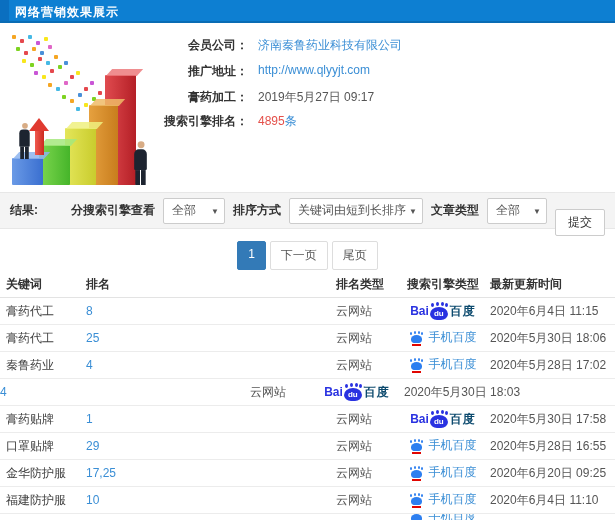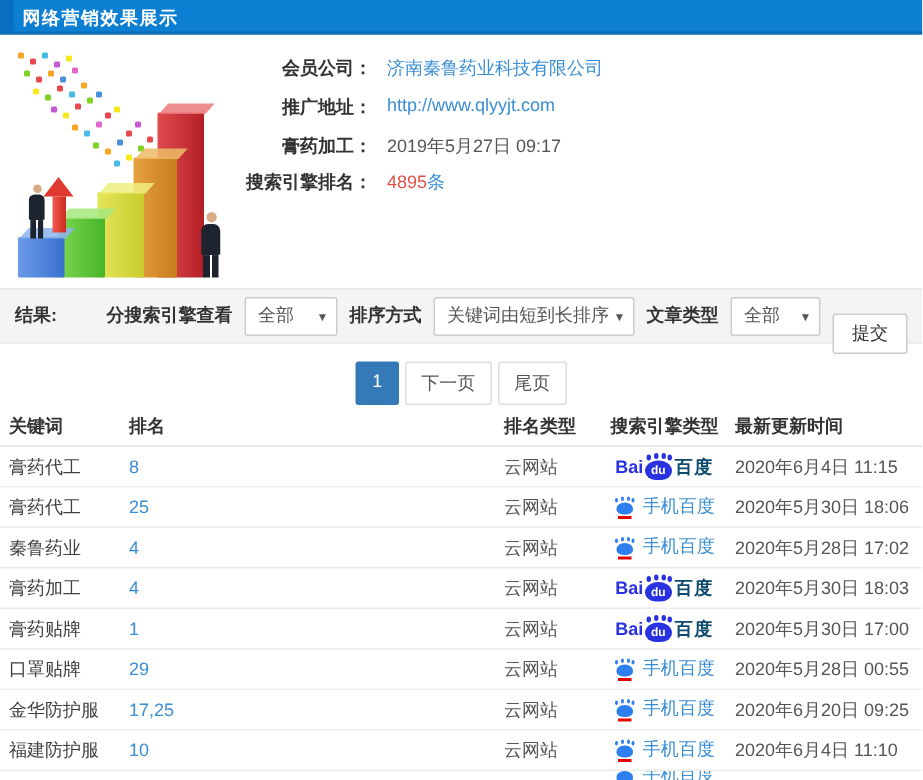--- a/index.html
+++ b/index.html
@@ -242,21 +242,20 @@
               <i class="pad2"></i>
               <i class="ul"></i>
             </span>
             <span class="mlabel">手机百度</span>
           </span>
       </span>
       <span class="c5">2020年5月28日 17:02</span>
     </div>
 
     <div class="trow">
-      <span class="c1 kw">膏药加工</span>
       <span class="c2"><a class="rank-link">4</a></span>
       <span class="c3">云网站</span>
       <span class="c4">
         <span class="baidu-pc">
             <b class="bai">Bai</b>
             <span class="paw paw-pc">
               <i class="toes"></i>
               <b class="pad">du</b>
             </span>
             <b class="cn">百度</b>
@@ -272,38 +271,38 @@
       <span class="c4">
         <span class="baidu-pc">
             <b class="bai">Bai</b>
             <span class="paw paw-pc">
               <i class="toes"></i>
               <b class="pad">du</b>
             </span>
             <b class="cn">百度</b>
           </span>
       </span>
-      <span class="c5">2020年5月30日 17:00</span>
+      <span class="c5">2020年5月30日 17:58</span>
     </div>
 
     <div class="trow">
       <span class="c1 kw">口罩贴牌</span>
       <span class="c2"><a class="rank-link">29</a></span>
       <span class="c3">云网站</span>
       <span class="c4">
         <span class="baidu-m">
             <span class="paw paw-m">
               <i class="toes"></i>
               <i class="pad2"></i>
               <i class="ul"></i>
             </span>
             <span class="mlabel">手机百度</span>
           </span>
       </span>
-      <span class="c5">2020年5月28日 00:55</span>
+      <span class="c5">2020年5月28日 16:55</span>
     </div>
 
     <div class="trow">
       <span class="c1 kw">金华防护服</span>
       <span class="c2"><a class="rank-link">17,25</a></span>
       <span class="c3">云网站</span>
       <span class="c4">
         <span class="baidu-m">
             <span class="paw paw-m">
               <i class="toes"></i>

